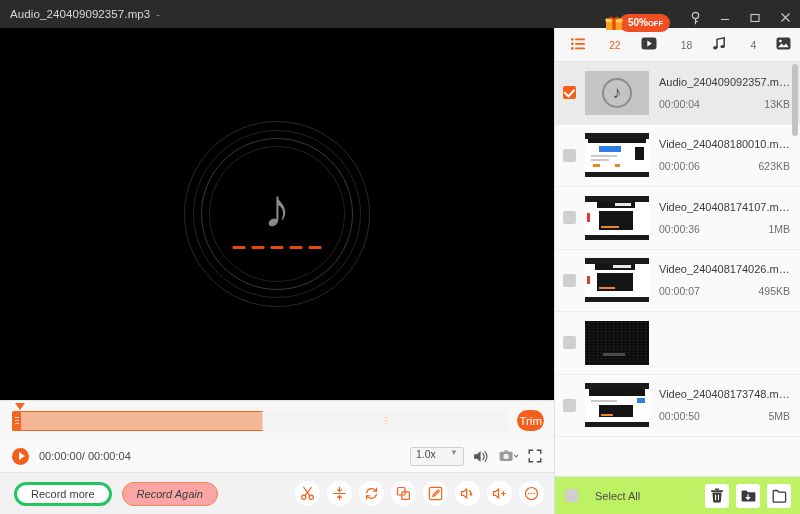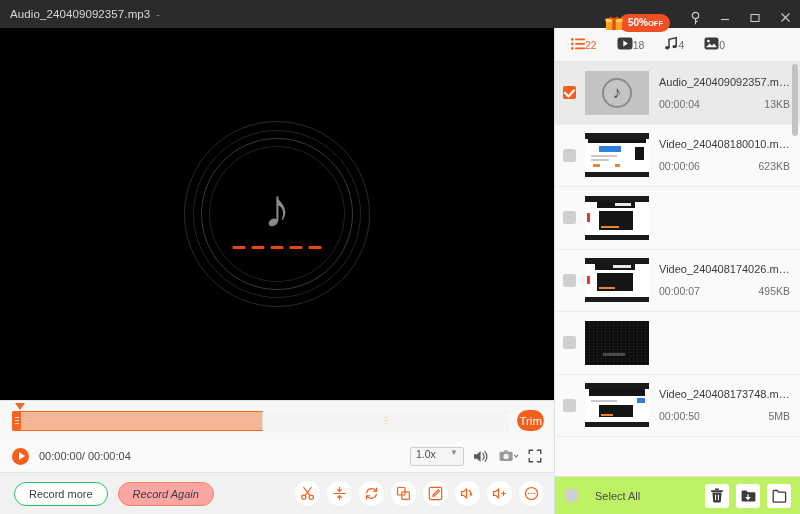--- a/index.html
+++ b/index.html
@@ -242,21 +242,21 @@
   .pillbtn {
     height: 24px;
     border-radius: 12px;
     font-size: 11px;
     padding: 0 14px;
     cursor: pointer;
     display: flex; align-items: center;
   }
   .pill-white {
     background: #fff;
-    border: 1px solid #22c55e;
+    border: 3px solid #22c55e;
     color: #3c3c3c;
     margin-right: 10px;
   }
   .pill-orange {
     background: #fca5a5;
     border: 1px solid #f1855a;
     color: #3c3c3c;
     font-style: italic;
   }
   .tools {
@@ -288,21 +288,21 @@
     display: flex;
     align-items: center;
     background: #f7f7f7;
     border-bottom: 1px solid #e4e4e4;
     flex: 0 0 34px;
     padding-left: 6px;
   }
   .tab {
     display: flex;
     align-items: center;
-    gap: 0;
+    gap: 24px;
     padding: 0 10px;
     height: 34px;
     cursor: pointer;
   }
   .tab .cnt { font-size: 10.5px; color: #6b6b6b; }
   .tab.active .cnt { color: #f4601c; }
 
   .list {
     flex: 1;
     overflow: hidden;
@@ -690,20 +690,27 @@
           <div class="thumb">
             <div class="tb-white" style="left:0;top:5px;width:64px;height:34px;"></div>
             <div class="tb-bar" style="top:0;height:6px;"></div>
             <div class="tb-bar" style="bottom:0;height:5px;"></div>
             <div class="tb-dark" style="left:12px;top:6px;width:38px;height:6px;"></div>
             <div class="tb-line" style="left:30px;top:7px;width:16px;height:3px;background:#e8e8e8;"></div>
             <div class="tb-dark" style="left:14px;top:15px;width:34px;height:19px;"></div>
             <div class="tb-orange" style="left:16px;top:30px;width:18px;height:2px;"></div>
             <div class="tb-orange" style="left:2px;top:17px;width:3px;height:9px;background:#e03a2f;"></div>
           </div>
+          <div class="meta">
+            <div class="fname">Video_240408174107.mp4</div>
+            <div class="sub">
+              <span>00:00:36</span>
+              <span class="size">1MB</span>
+            </div>
+          </div>
         </div>
 
         <div class="row">
           <div class="cb"></div>
           <div class="thumb">
             <div class="tb-white" style="left:0;top:5px;width:64px;height:34px;"></div>
             <div class="tb-bar" style="top:0;height:6px;"></div>
             <div class="tb-bar" style="bottom:0;height:5px;"></div>
             <div class="tb-dark" style="left:10px;top:6px;width:40px;height:6px;"></div>
             <div class="tb-line" style="left:28px;top:7px;width:18px;height:3px;background:#e8e8e8;"></div>

